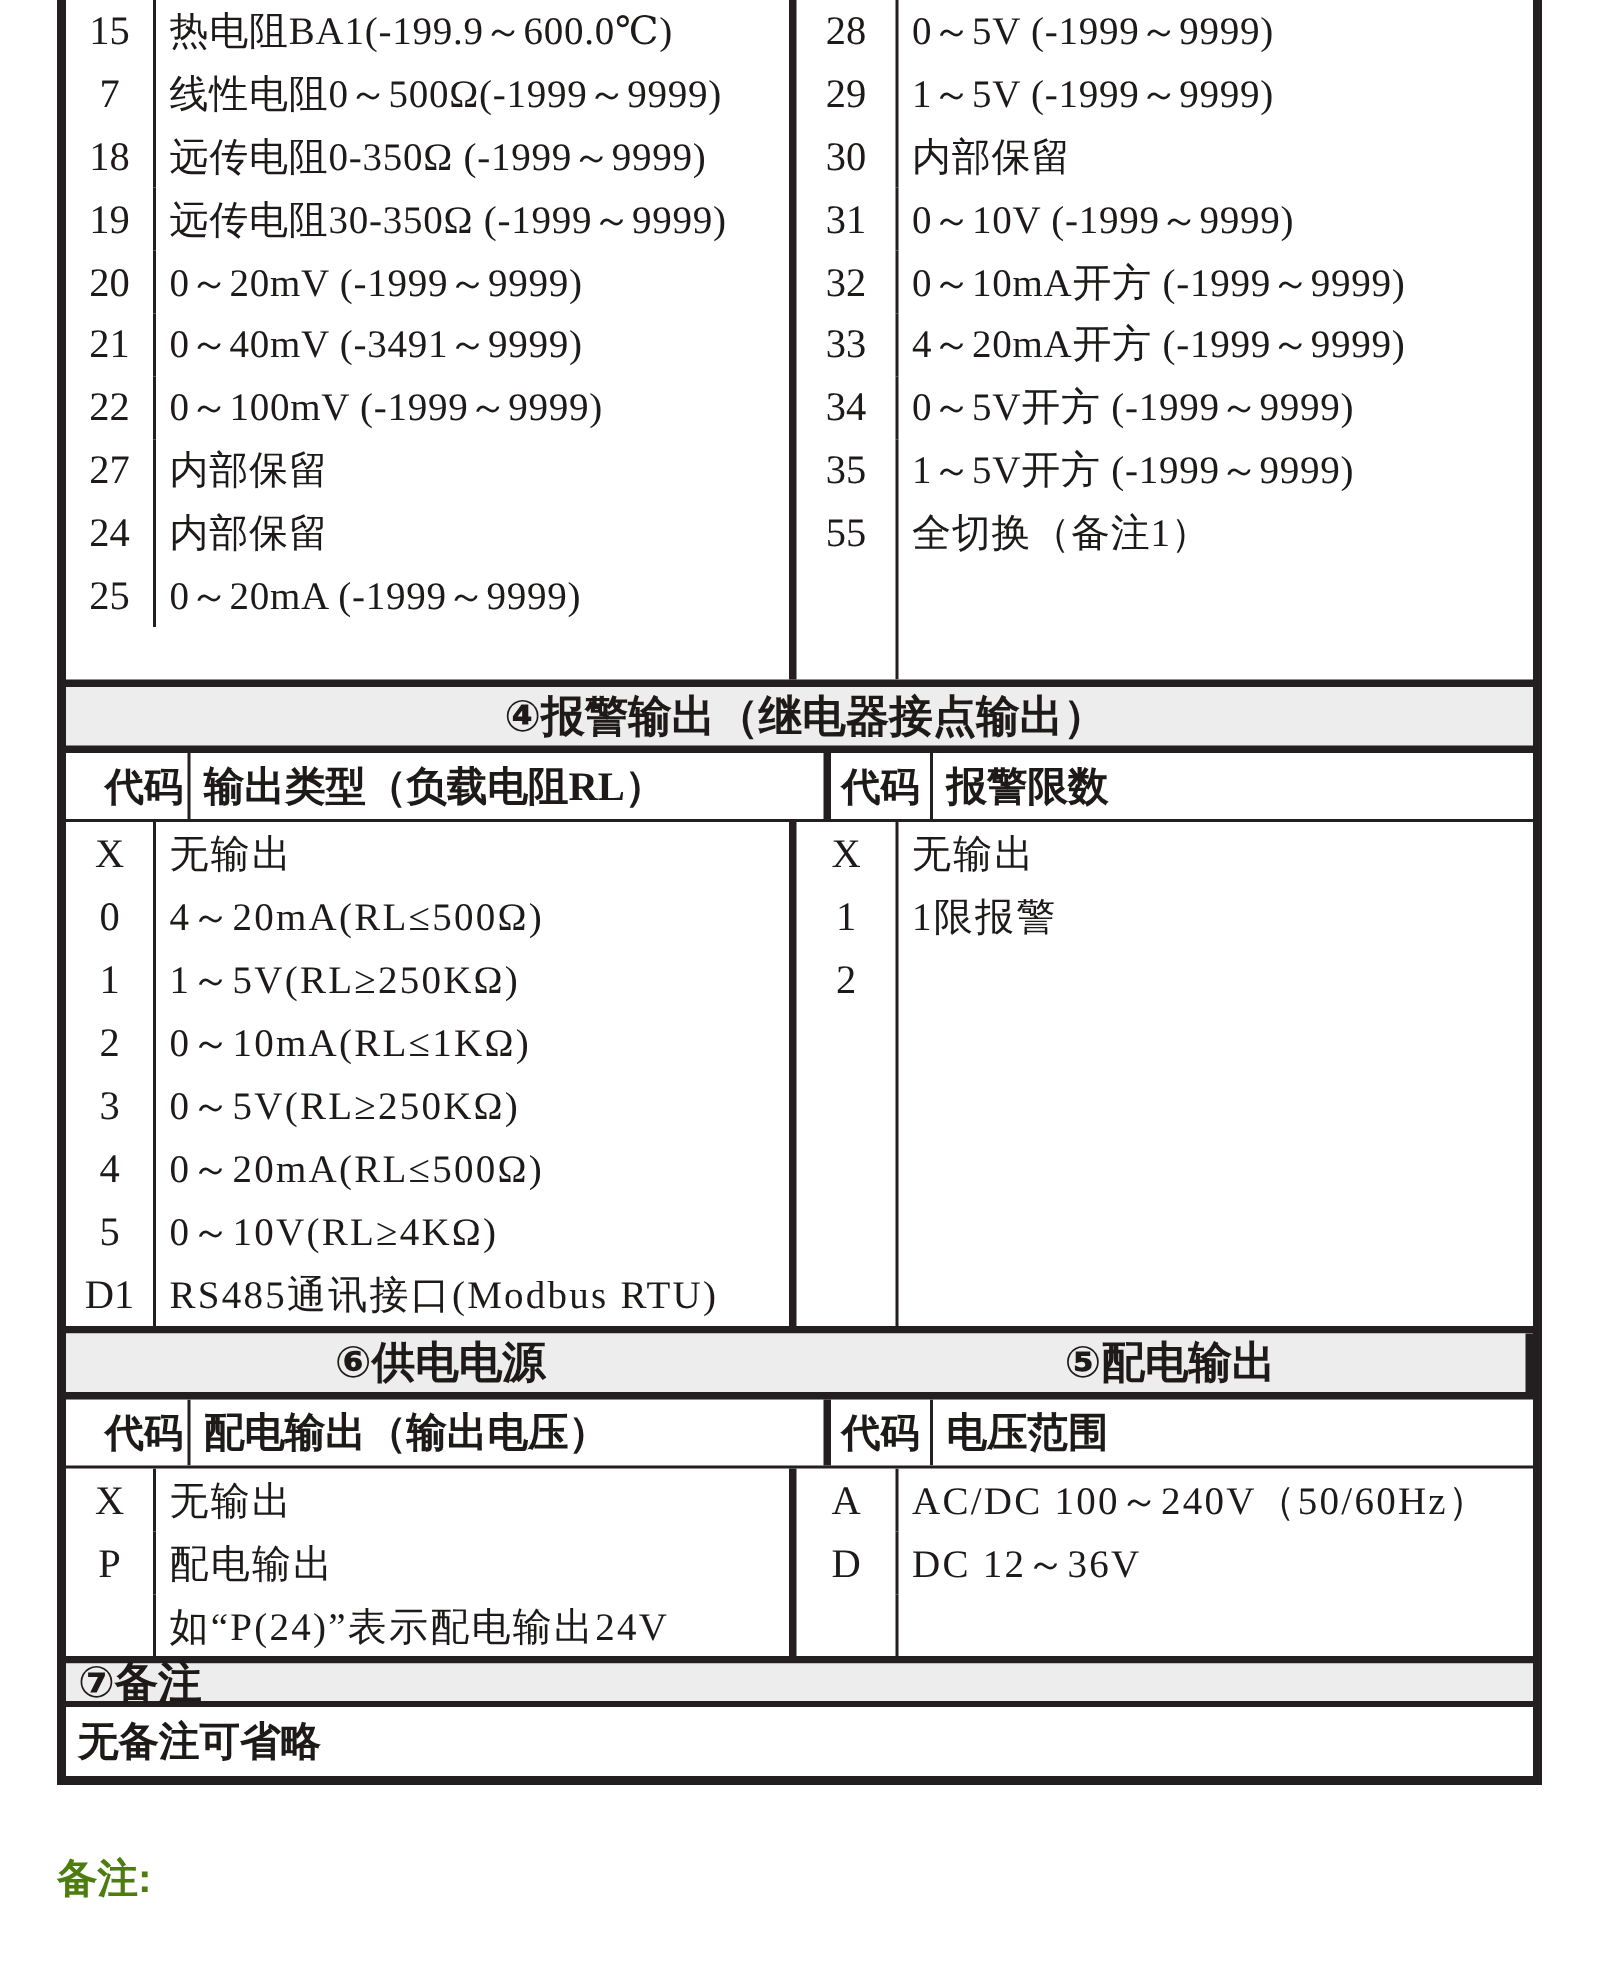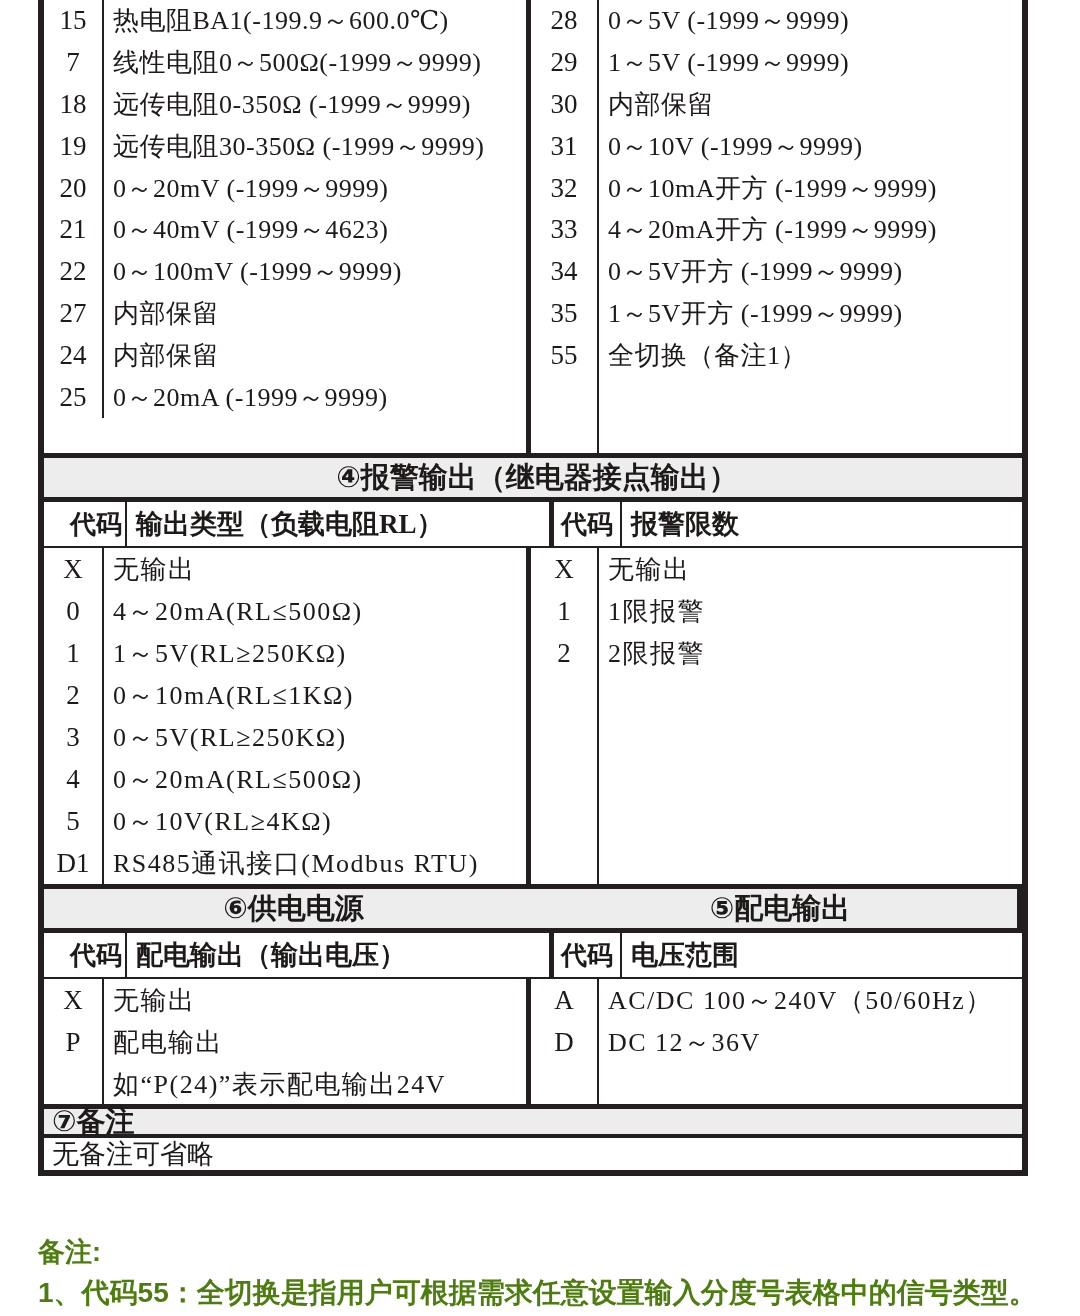--- a/index.html
+++ b/index.html
@@ -66,21 +66,21 @@
   }
   .subhead{height:46px;border-bottom:2px solid var(--line);font-weight:bold;padding-left:23px;}
   .subhead .row{height:100%;min-height:0;flex:1;}
   .subhead .lbl{font-size:27px;}
   .subhead .code{font-size:26px;}
 
   .body34{height:341px;border-bottom:5px solid var(--line);}
   .body56{height:130px;border-bottom:5px solid var(--line);}
   .sec-body .lbl{letter-spacing:1.5px;}
 
-  .body7{height:32px;display:flex;align-items:center;padding-left:8px;font-size:27px;box-sizing:border-box;}
+  .body7{height:46px;display:flex;align-items:center;padding-left:8px;font-size:27px;box-sizing:border-box;font-weight:bold;}
 
   
   .footer-notes{
     position:absolute;left:38px;top:1236px;width:1010px;
     font-family:"Liberation Sans","DejaVu Sans",sans-serif;
     font-weight:bold;color:#4d7c0f;
   }
   .footer-notes .nt{font-size:27px;line-height:32px;}
   .footer-notes .ni{font-size:28px;line-height:34px;margin-top:8px;white-space:nowrap;}
 </style>
@@ -114,21 +114,21 @@
             <div class="lbl">远传电阻30-350Ω (-1999～9999)</div>
           </div>
 
           <div class="row">
             <div class="code">20</div>
             <div class="lbl">0～20mV (-1999～9999)</div>
           </div>
 
           <div class="row">
             <div class="code">21</div>
-            <div class="lbl">0～40mV (-1999～4623)</div>
+            <div class="lbl">0～40mV (-3491～9999)</div>
           </div>
 
           <div class="row">
             <div class="code">22</div>
             <div class="lbl">0～100mV (-1999～9999)</div>
           </div>
 
           <div class="row">
             <div class="code">27</div>
             <div class="lbl">内部保留</div>
@@ -273,21 +273,20 @@
             <div class="lbl">无输出</div>
           </div>
 
           <div class="row">
             <div class="code">1</div>
             <div class="lbl">1限报警</div>
           </div>
 
           <div class="row">
             <div class="code">2</div>
-            <div class="lbl">2限报警</div>
           </div>
 
         <div class="row filler">
           <div class="code"></div>
             <div class="lbl"></div>
         </div>
       </div>
     </div>
 
     <div class="split band">
@@ -352,15 +351,14 @@
       </div>
     </div>
 
     <div class="band7">⑦备注</div>
     <div class="body7">无备注可省略</div>
 
   </div>
 
   <div class="footer-notes">
     <div class="nt">备注:</div>
-    <div class="ni">1、代码55：全切换是指用户可根据需求任意设置输入分度号表格中的信号类型。</div>
   </div>
 </div>
 
 </body></html>

